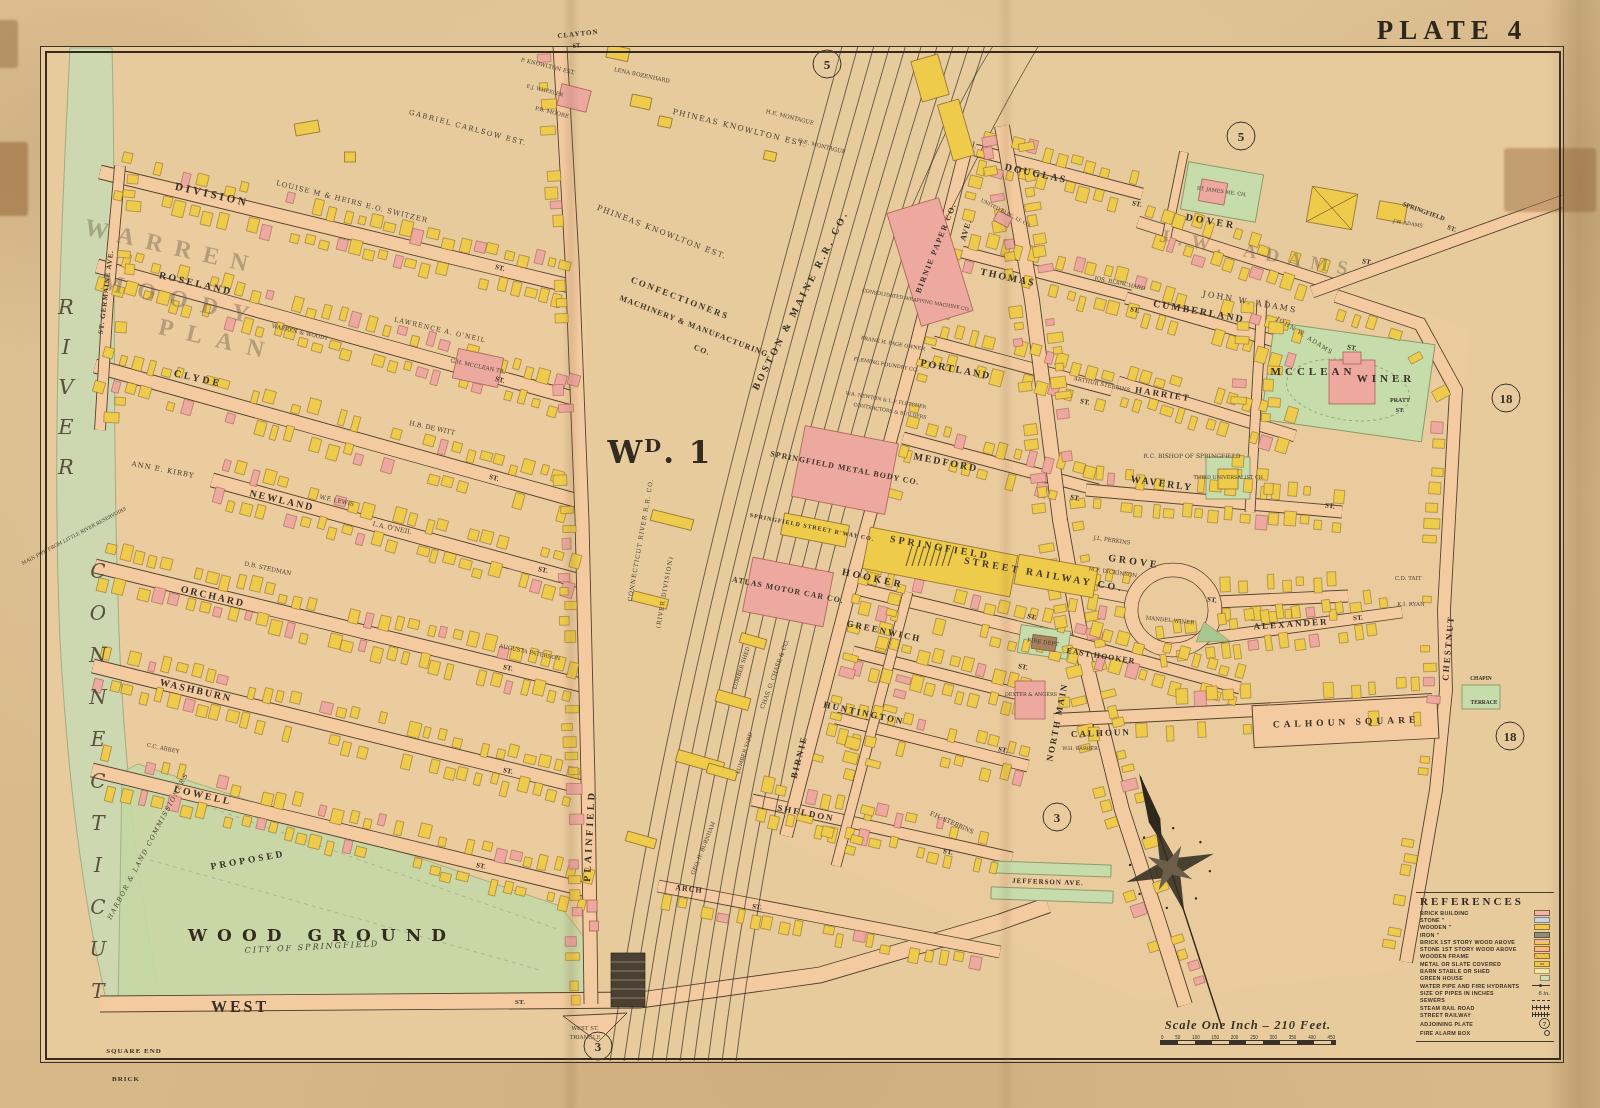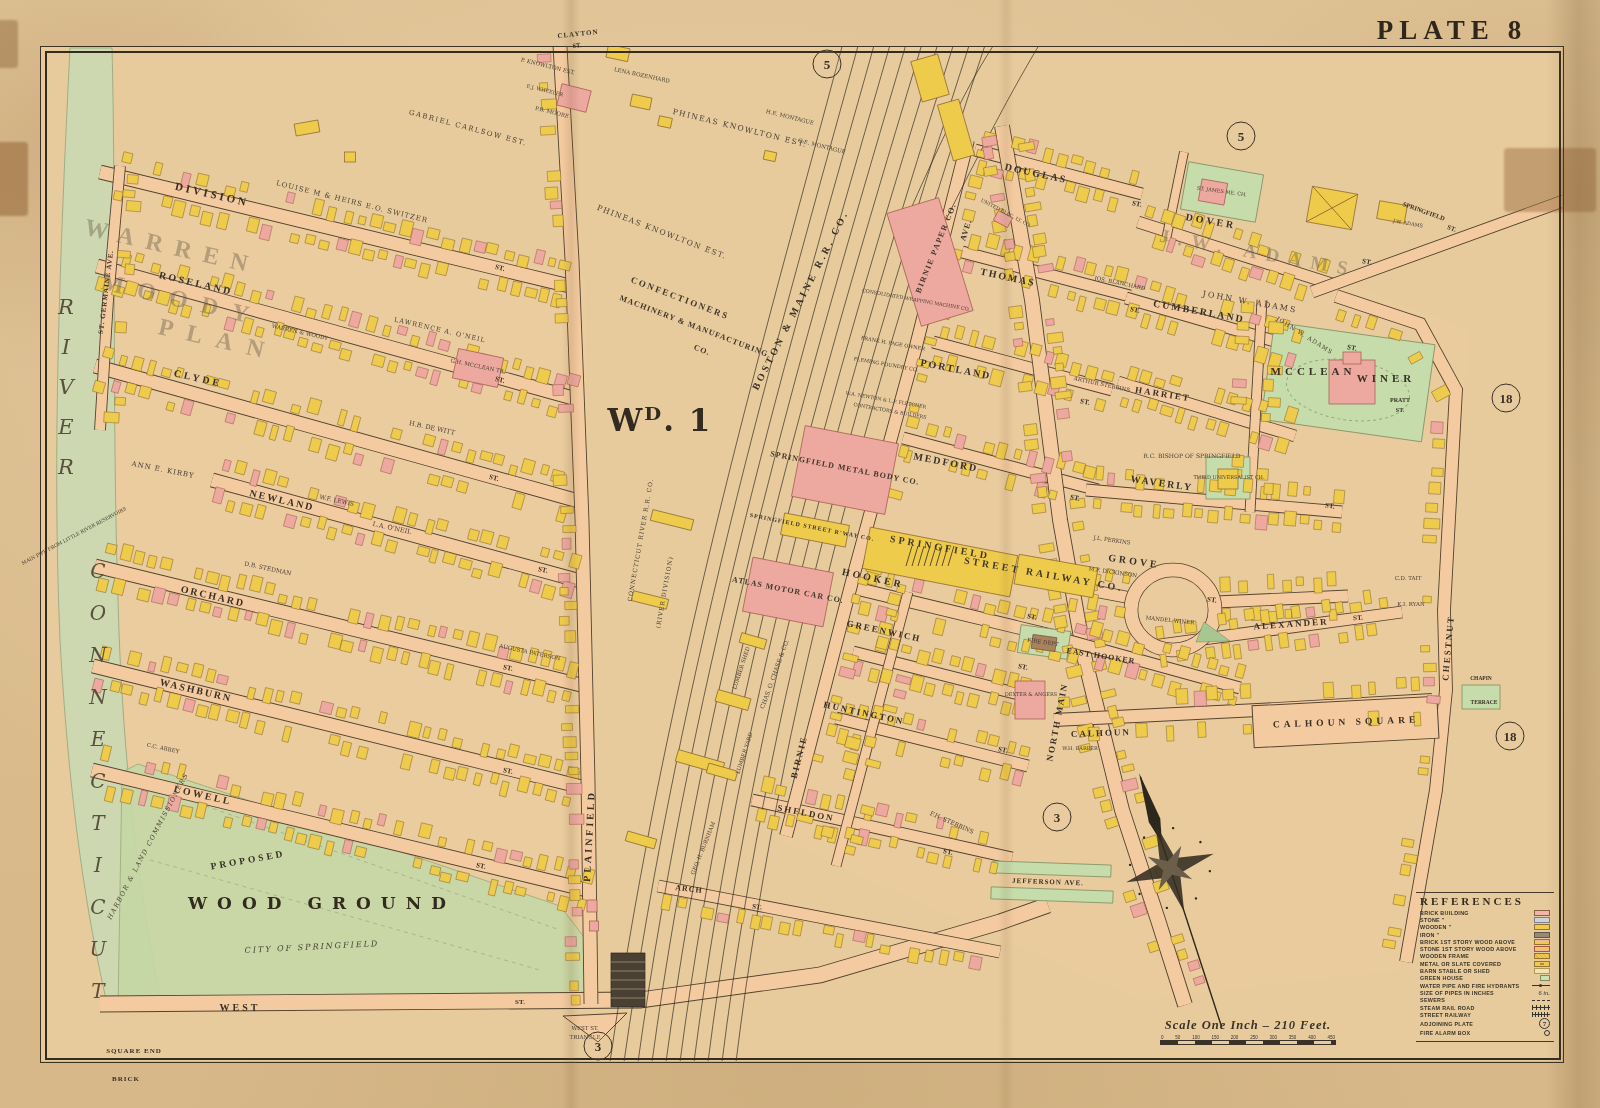--- a/index.html
+++ b/index.html
@@ -15,21 +15,21 @@
   .frame{position:absolute;pointer-events:none;}
   .frame.outer{left:40px;top:46px;width:1522px;height:1015px;border:1.2px solid #3d3324;}
   .frame.inner{left:45px;top:51px;width:1512px;height:1005px;border:2.6px solid #352c1f;}
   #plate-title{position:absolute;left:1452px;top:30px;transform:translate(-50%,-50%);
     font:600 27px "Liberation Serif",serif;letter-spacing:6px;color:#2f271b;white-space:nowrap;}
   #labels span{position:absolute;white-space:nowrap;color:#3c332a;transform-origin:center;}
   #labels .st{font-family:"Liberation Serif",serif;font-weight:700;color:#383026;}
   #labels .own{font-family:"DejaVu Serif",serif;color:#4a4136;}
   #labels .comp{font-family:"Liberation Serif",serif;font-weight:700;letter-spacing:1px;color:#40372c;}
   #labels .plan{font-family:"Liberation Serif",serif;font-weight:700;color:rgba(104,92,72,.42);}
-  #labels .big{font-family:"DejaVu Serif","DejaVu Sans",serif;font-weight:600;color:#332b20;}
+  #labels .big{font-family:"DejaVu Serif","DejaVu Sans",serif;font-weight:600;color:#332b20;margin-top:32px;}
   #labels .ital{font-family:"DejaVu Serif",serif;font-style:italic;color:#4a4136;}
   #labels .vert{writing-mode:vertical-rl;text-orientation:upright;font-family:"DejaVu Serif",serif;
     font-style:italic;color:#59513e;}
   .pcirc{position:absolute;width:27px;height:27px;border:1.6px solid #3a3126;border-radius:50%;
     display:flex;align-items:center;justify-content:center;transform:translate(-50%,-50%);
     font:700 13px "Liberation Serif",serif;color:#3a3126;background:rgba(235,210,165,.15);}
   #legend{position:absolute;left:1416px;top:892px;width:138px;height:150px;
     border-top:1px solid #453b2c;border-bottom:1px solid #453b2c;padding:2px 4px 2px 4px;box-sizing:border-box;}
   #legend .ltitle{text-align:left;font:700 11px "Liberation Serif",serif;letter-spacing:3px;color:#332b20;margin-bottom:2px;}
   .lrow{display:flex;justify-content:space-between;align-items:center;min-height:7.3px;}
@@ -1174,21 +1174,21 @@
           <circle cx="1185.3073372946037" cy="831.0448186995485" r="1.2" fill="#2e271c"></circle>
           <circle cx="1206.9551813004514" cy="852.6926627053964" r="1.2" fill="#2e271c"></circle>
         </g>
       </g>
     </svg>
   <div class="tape t1"></div>
   <div class="tape t2"></div>
   <div class="tape t3"></div>
   <div class="frame outer"></div>
   <div class="frame inner"></div>
-  <div id="plate-title">PLATE 8</div>
+  <div id="plate-title">PLATE 4</div>
   <div id="labels">
       <span class="st" style="left: 578px; top: 34px; font-size: 7px; letter-spacing: 1px; transform: translate(-50%, -50%) rotate(-6deg);">CLAYTON</span>
       <span class="st" style="left: 577px; top: 45px; font-size: 6.5px; transform: translate(-50%, -50%) rotate(-6deg);">ST.</span>
       <span class="own" style="left: 548px; top: 66px; font-size: 5.5px; transform: translate(-50%, -50%) rotate(14deg);">P. KNOWLTON EST.</span>
       <span class="own" style="left: 552px; top: 112px; font-size: 5.5px; transform: translate(-50%, -50%) rotate(14deg);">P.B. MOORE</span>
       <span class="own" style="left: 545px; top: 90px; font-size: 5px; transform: translate(-50%, -50%) rotate(14deg);">E.J. WHEELER</span>
       <span class="own" style="left: 642px; top: 75px; font-size: 5.5px; transform: translate(-50%, -50%) rotate(12deg);">LENA BOZENHARD</span>
       <span class="own" style="left: 468px; top: 128px; font-size: 7px; letter-spacing: 1.5px; transform: translate(-50%, -50%) rotate(15deg);">GABRIEL CARLSOW EST.</span>
       <span class="own" style="left: 352px; top: 202px; font-size: 7px; letter-spacing: 1px; transform: translate(-50%, -50%) rotate(14deg);">LOUISE M &amp; HEIRS E.O. SWITZER</span>
       <span class="own" style="left: 740px; top: 128px; font-size: 7.5px; letter-spacing: 1.5px; transform: translate(-50%, -50%) rotate(14deg);">PHINEAS KNOWLTON EST.</span>
@@ -1202,21 +1202,21 @@
       <span class="st" style="left: 198px; top: 378px; font-size: 10px; letter-spacing: 3px; transform: translate(-50%, -50%) rotate(13deg);">CLYDE</span>
       <span class="st" style="left: 494px; top: 478px; font-size: 7px; transform: translate(-50%, -50%) rotate(13deg);">ST.</span>
       <span class="st" style="left: 282px; top: 500px; font-size: 10px; letter-spacing: 2px; transform: translate(-50%, -50%) rotate(13deg);">NEWLAND</span>
       <span class="st" style="left: 543px; top: 570px; font-size: 7px; transform: translate(-50%, -50%) rotate(12deg);">ST.</span>
       <span class="st" style="left: 213px; top: 596px; font-size: 10px; letter-spacing: 2px; transform: translate(-50%, -50%) rotate(13deg);">ORCHARD</span>
       <span class="st" style="left: 508px; top: 668px; font-size: 7px; transform: translate(-50%, -50%) rotate(12deg);">ST.</span>
       <span class="st" style="left: 196px; top: 690px; font-size: 10px; letter-spacing: 2px; transform: translate(-50%, -50%) rotate(13deg);">WASHBURN</span>
       <span class="st" style="left: 508px; top: 771px; font-size: 7px; transform: translate(-50%, -50%) rotate(12deg);">ST.</span>
       <span class="st" style="left: 203px; top: 795px; font-size: 10px; letter-spacing: 2.5px; transform: translate(-50%, -50%) rotate(13deg);">LOWELL</span>
       <span class="st" style="left: 481px; top: 866px; font-size: 7px; transform: translate(-50%, -50%) rotate(12deg);">ST.</span>
-      <span class="st" style="left: 240px; top: 1007px; font-size: 10px; letter-spacing: 3px; transform: translate(-50%, -50%) rotate(0deg);">WEST</span>
+      <span class="st" style="left: 240px; top: 1007px; font-size: 16px; letter-spacing: 3px; transform: translate(-50%, -50%) rotate(0deg);">WEST</span>
       <span class="st" style="left: 520px; top: 1002px; font-size: 7px; transform: translate(-50%, -50%) rotate(0deg);">ST.</span>
       <span class="st" style="left: 106px; top: 292px; font-size: 7px; letter-spacing: 1px; transform: translate(-50%, -50%) rotate(-83deg);">ST. GERMAINE AVE.</span>
       <span class="plan" style="left: 172px; top: 247px; font-size: 24px; letter-spacing: 12px; transform: translate(-50%, -50%) rotate(13deg);">WARREN</span>
       <span class="plan" style="left: 182px; top: 300px; font-size: 24px; letter-spacing: 14px; transform: translate(-50%, -50%) rotate(13deg);">MOODY</span>
       <span class="plan" style="left: 218px; top: 340px; font-size: 24px; letter-spacing: 14px; transform: translate(-50%, -50%) rotate(13deg);">PLAN</span>
       <span class="own" style="left: 300px; top: 332px; font-size: 5.5px; transform: translate(-50%, -50%) rotate(13deg);">WARREN &amp; WOODY</span>
       <span class="own" style="left: 440px; top: 330px; font-size: 6.5px; letter-spacing: 1px; transform: translate(-50%, -50%) rotate(13deg);">LAWRENCE A. O'NEIL</span>
       <span class="own" style="left: 163px; top: 470px; font-size: 7px; letter-spacing: 1px; transform: translate(-50%, -50%) rotate(11deg);">ANN E. KIRBY</span>
       <span class="own" style="left: 337px; top: 500px; font-size: 6px; transform: translate(-50%, -50%) rotate(12deg);">W.F. LEWIS</span>
       <span class="own" style="left: 432px; top: 428px; font-size: 6.5px; transform: translate(-50%, -50%) rotate(12deg);">H.B. DE WITT</span>

